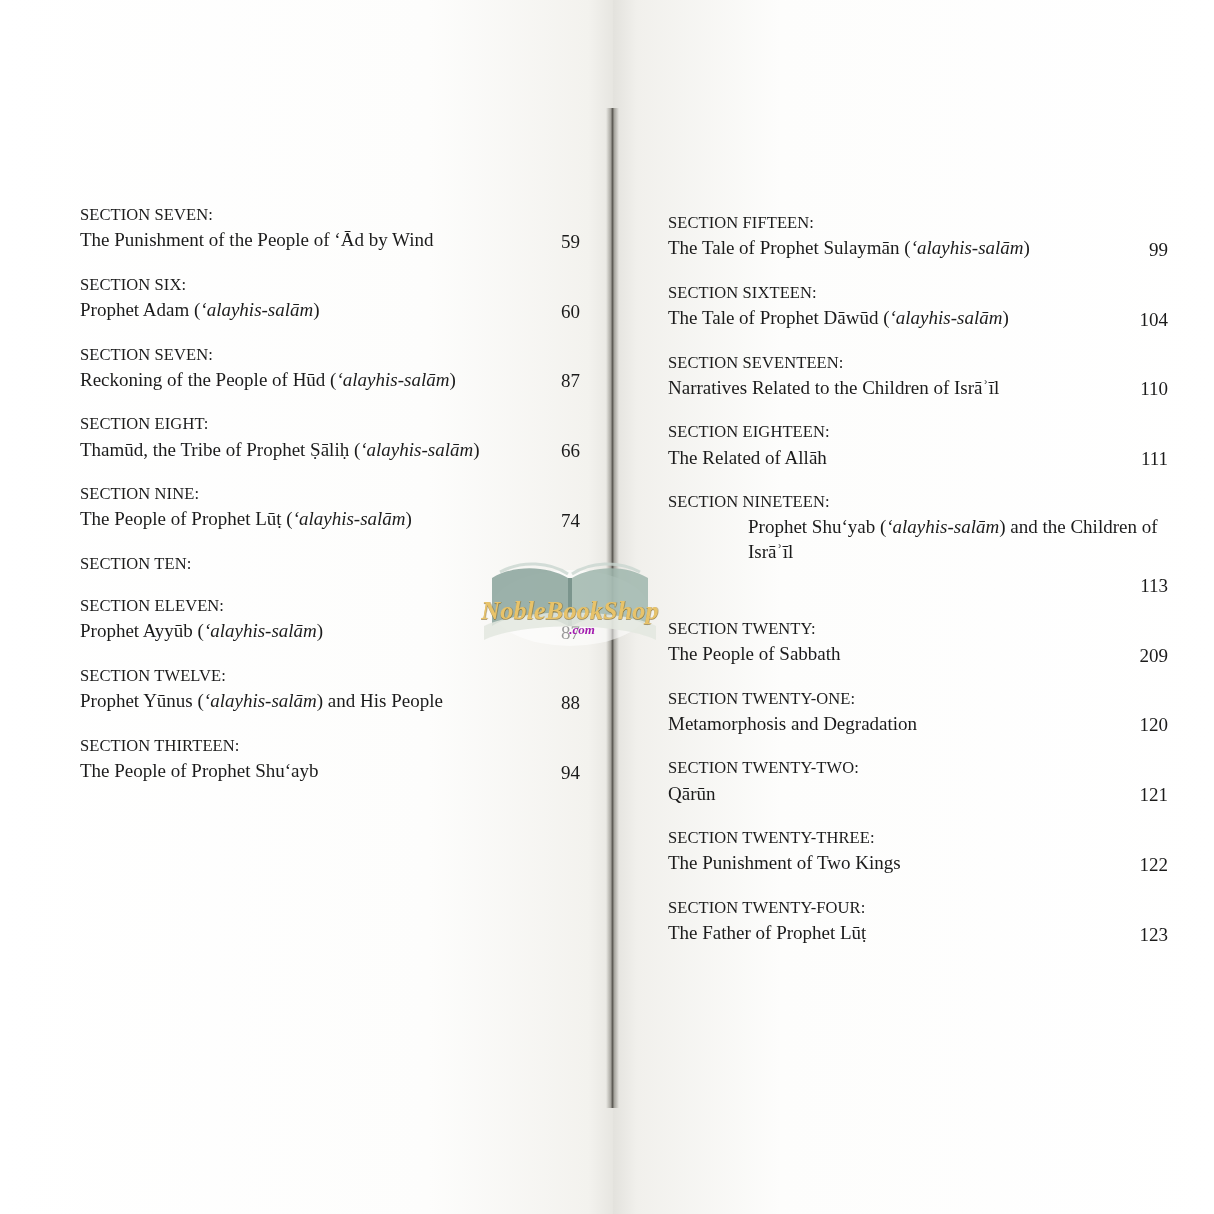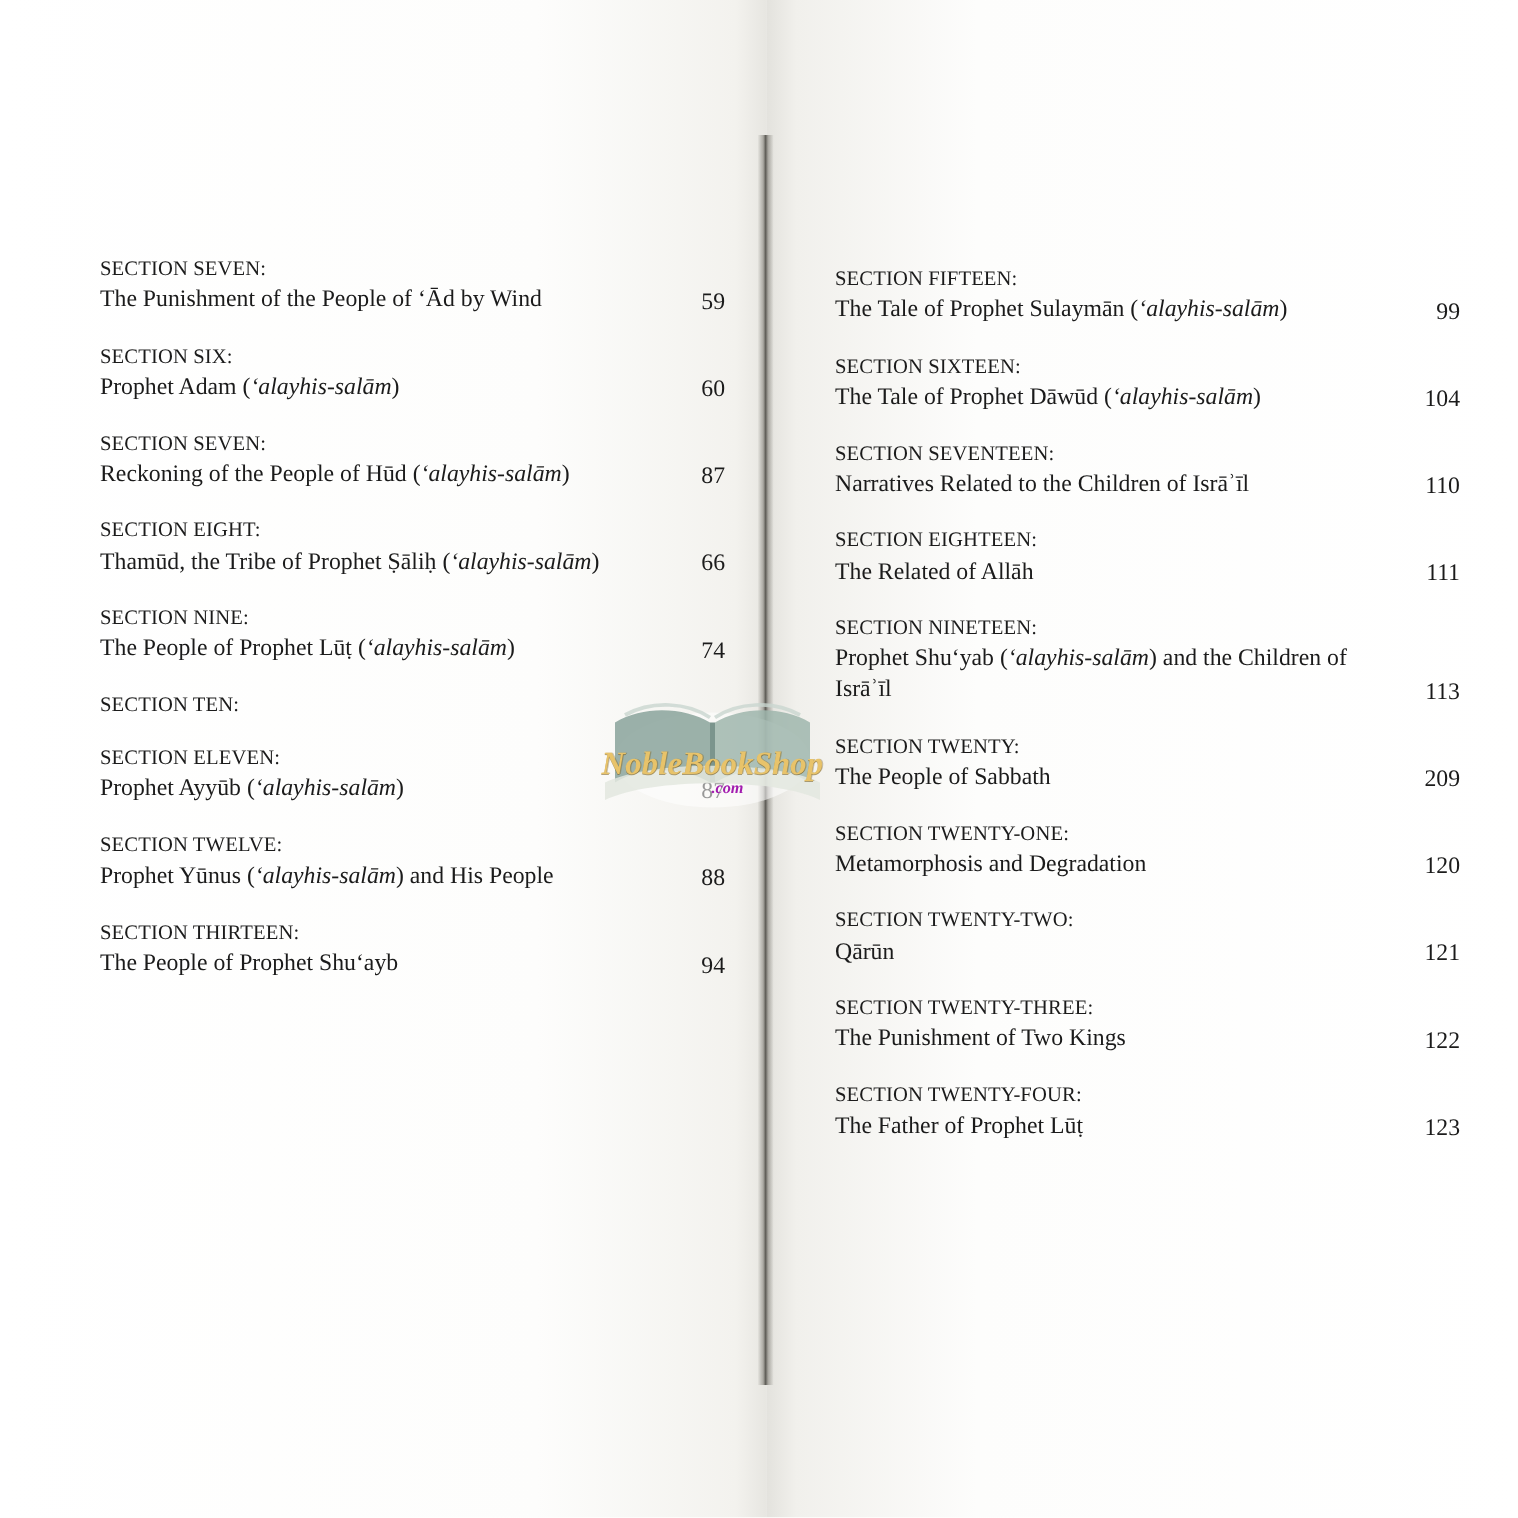--- a/index.html
+++ b/index.html
@@ -100,21 +100,21 @@
   .entry-page {
     font-size: 19px;
     white-space: nowrap;
     min-width: 34px;
     text-align: right;
   }
   .toc-right .entry-title { max-width: 420px; }
   .toc-right .entry-page { min-width: 42px; }
 
   
-  .entry.two-line .entry-body { align-items: flex-end; }
+  .entry.two-line .entry-body { align-items: flex-end; flex-direction: column; }
 
   
   .watermark {
     position: absolute;
     left: 470px;
     top: 548px;
     width: 200px;
     height: 110px;
     pointer-events: none;
   }

